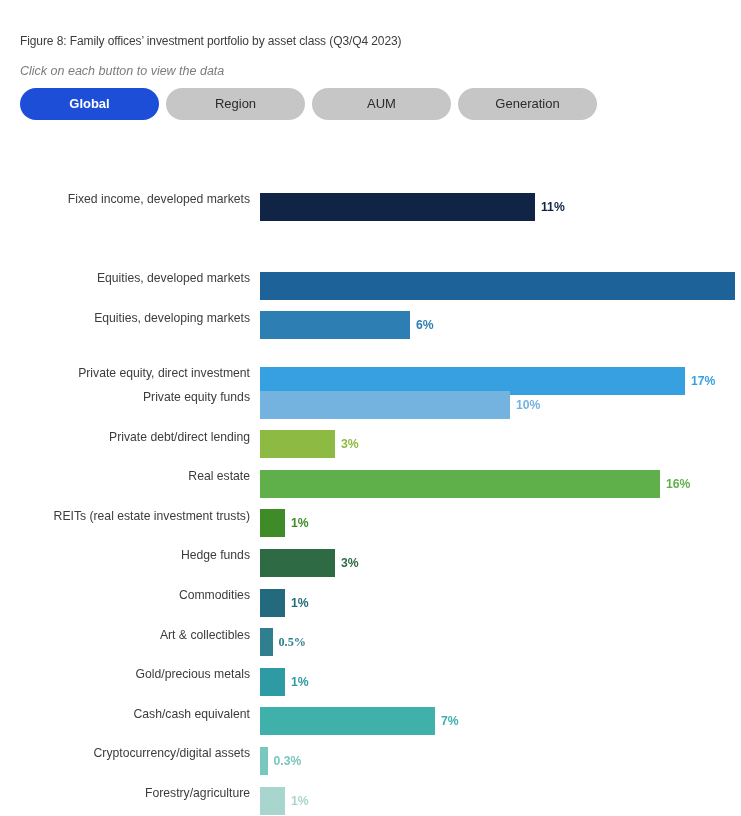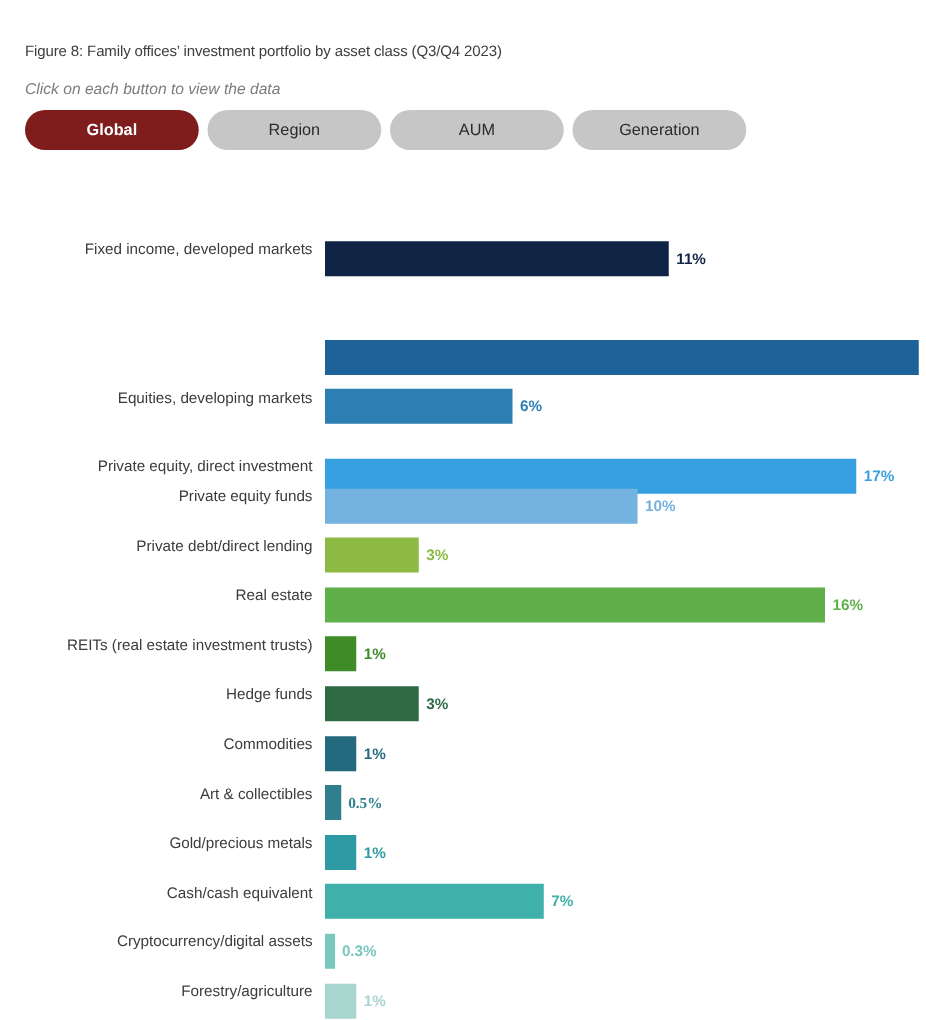--- a/index.html
+++ b/index.html
@@ -59,21 +59,21 @@
     font-family: "Liberation Sans", sans-serif;
     font-size: 13px;
     font-weight: 400;
     line-height: 32px;
     text-align: center;
     padding: 0;
     cursor: pointer;
     user-select: none;
   }
   .tab-button.active {
-    background: #7f1d1d;
+    background: #1d4ed8;
     color: #ffffff;
     font-weight: 700;
   }
 
   
   #chart {
     position: absolute;
     left: 0;
     top: 185px;
     width: 741px;
@@ -136,20 +136,21 @@
 
 <div id="chart">
     <div class="bar-row" style="top: 0px;">
       <div class="bar-label">Fixed income, developed markets</div>
       <div class="bar-track">
         <div class="bar-rect" style="width: 275px; background: rgb(16, 36, 69);"></div>
         <span class="bar-value" style="color: rgb(16, 36, 69);">11%</span>
       </div>
     </div>
     <div class="bar-row" style="top: 79.2px;">
+      <div class="bar-label">Equities, developed markets</div>
       <div class="bar-track">
         <div class="bar-rect" style="width: 475px; background: rgb(29, 98, 153);"></div>
         <span class="bar-value" style="color: rgb(29, 98, 153);">19%</span>
       </div>
     </div>
     <div class="bar-row" style="top: 118.8px;">
       <div class="bar-label">Equities, developing markets</div>
       <div class="bar-track">
         <div class="bar-rect" style="width: 150px; background: rgb(45, 127, 179);"></div>
         <span class="bar-value" style="color: rgb(45, 127, 179);">6%</span>

